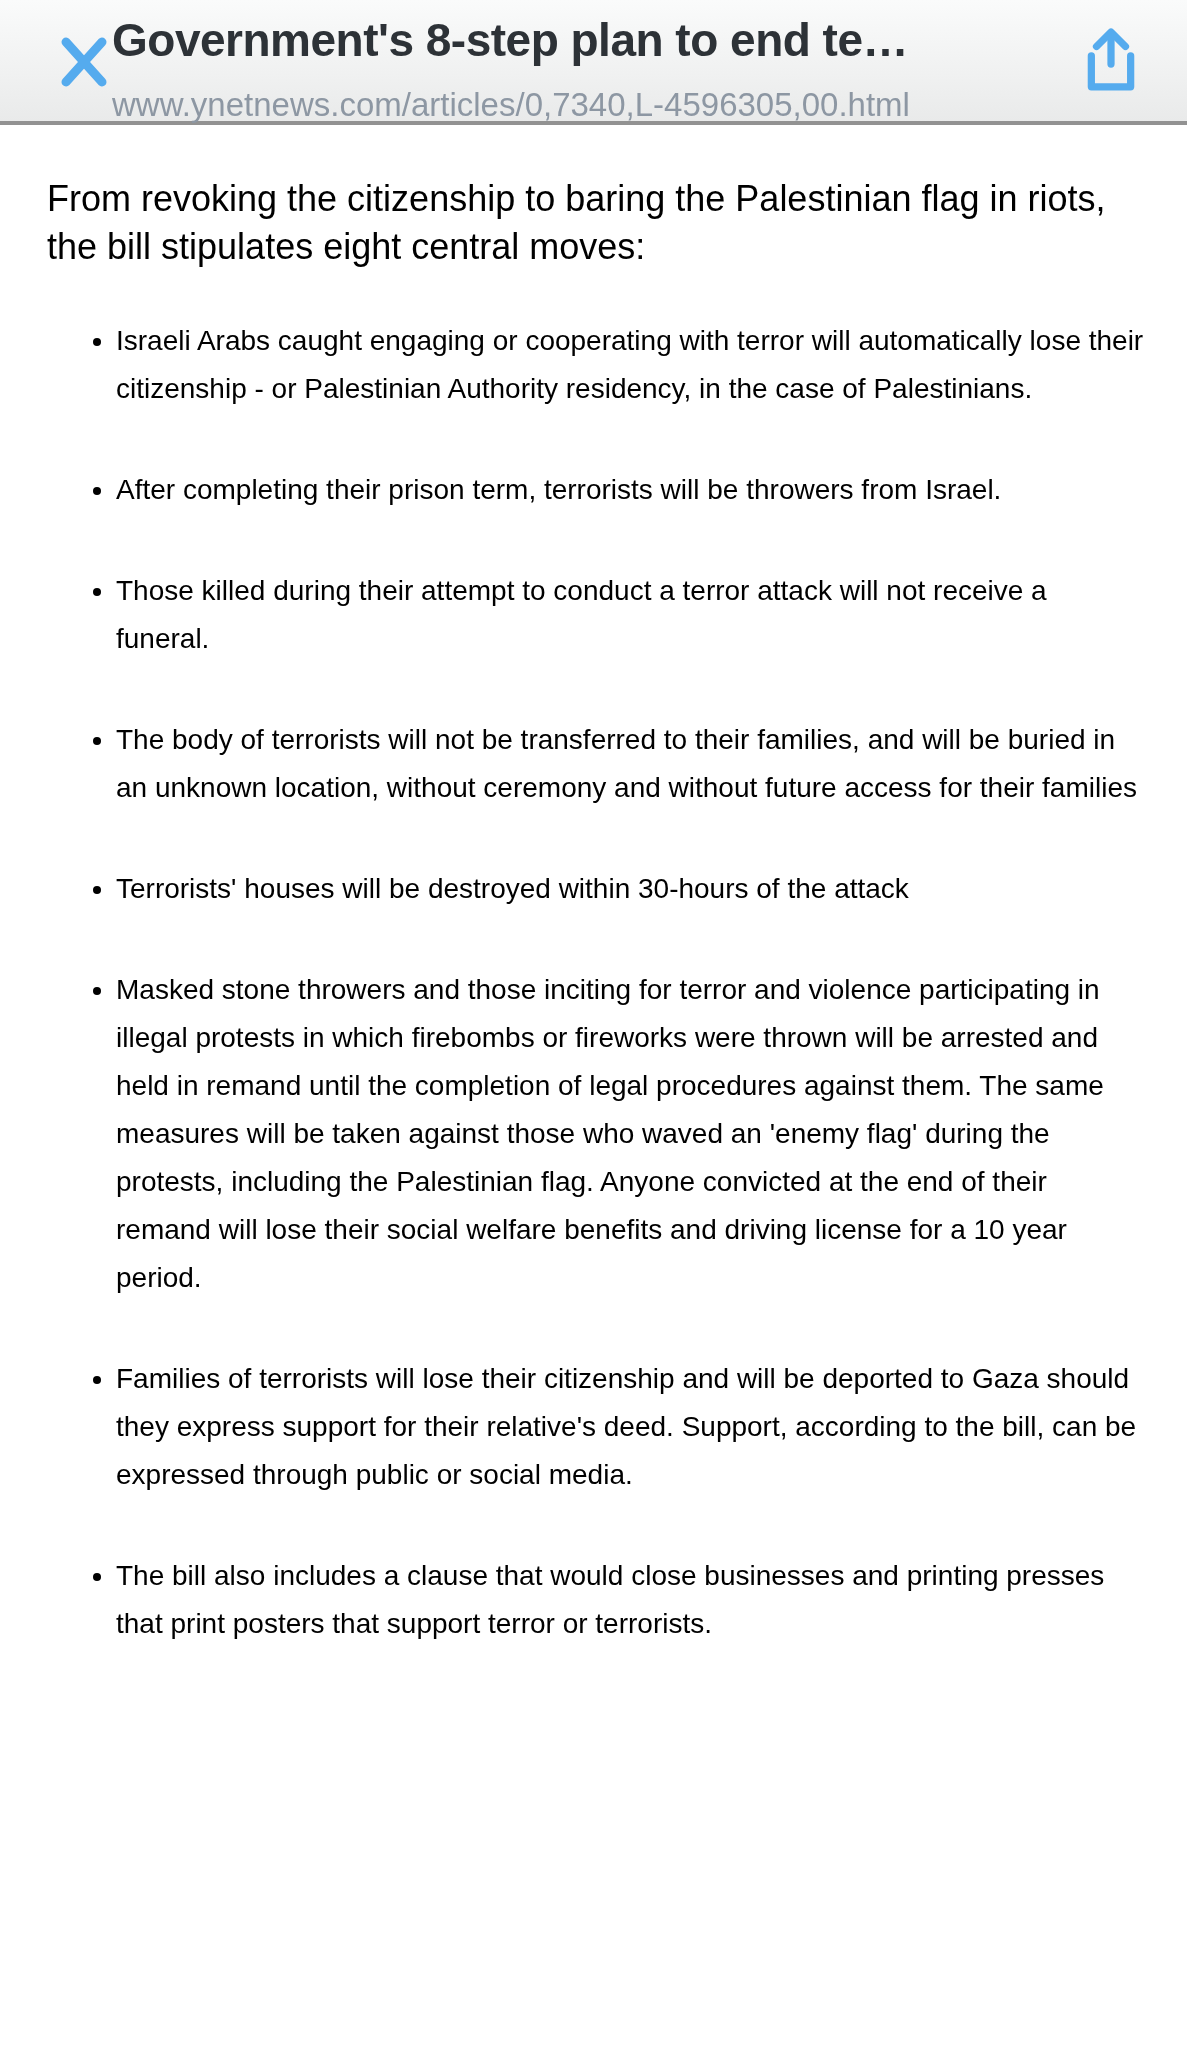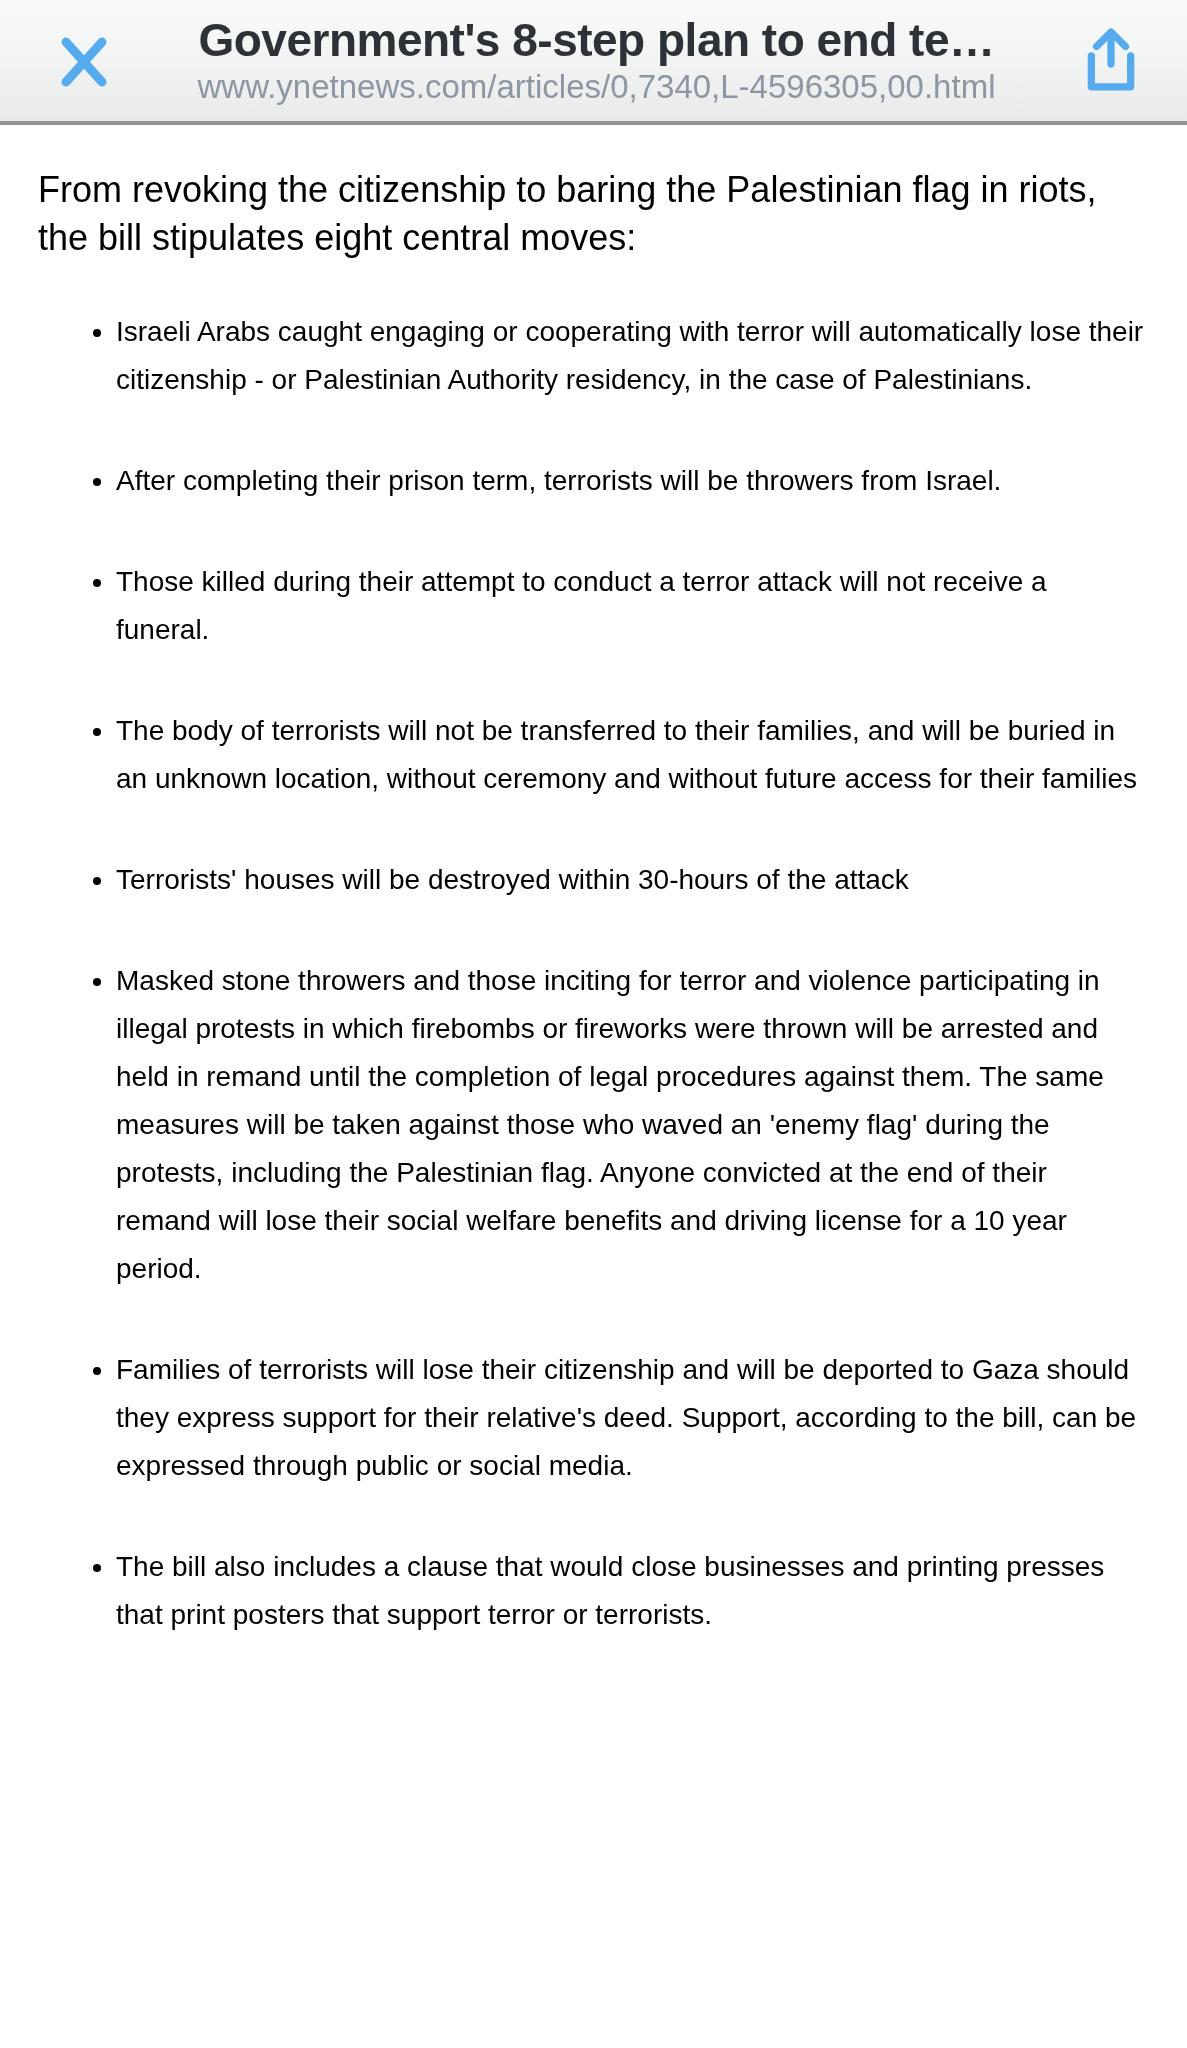--- a/index.html
+++ b/index.html
@@ -42,50 +42,50 @@
     top: 26px;
     width: 60px;
     height: 70px;
     background: transparent;
     border: none;
     padding: 0;
     cursor: pointer;
   }
   .header-center {
     position: absolute;
-    left: 126px;
+    left: 112px;
     right: 120px;
     top: 14px;
-    text-align: center;
+    text-align: left;
   }
   .page-title {
     font-size: 46px;
     line-height: 52px;
     font-weight: bold;
     color: #2d3237;
     letter-spacing: -0.5px;
     white-space: nowrap;
     overflow: hidden;
   }
   .page-url {
-    margin-top: 2px;
+    margin-top: 20px;
     font-size: 33px;
     line-height: 38px;
     color: #8d97a3;
     white-space: nowrap;
     overflow: hidden;
   }
 
   
   .content {
     padding: 33px 40px 0 30px;
     color: #000000;
   }
   .intro {
-    margin: 8px;
+    margin: 17px;
     font-size: 36px;
     line-height: 48px;
     color: #000000;
   }
   ul.bullets {
     margin: 46px 0 0 0;
     padding: 0 0 0 86px;
   }
   ul.bullets li {
     font-size: 28px;

